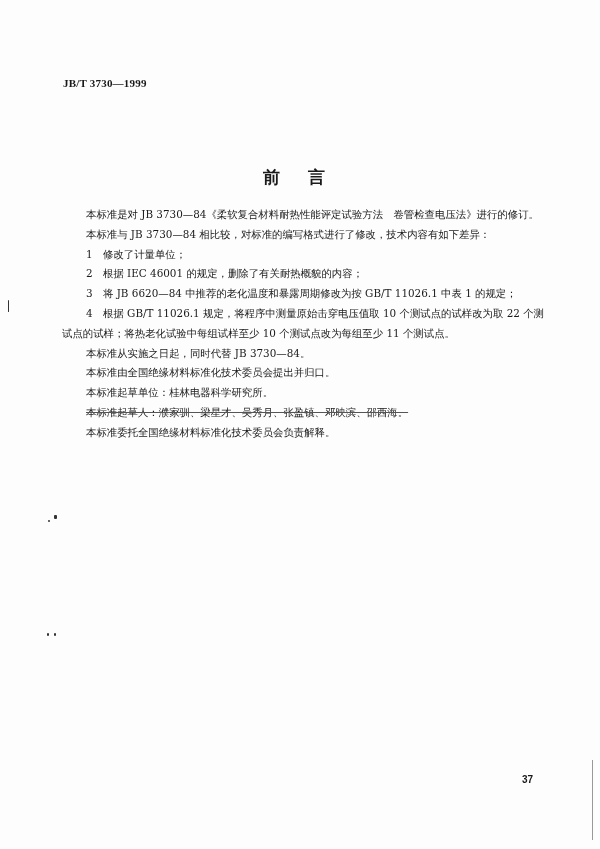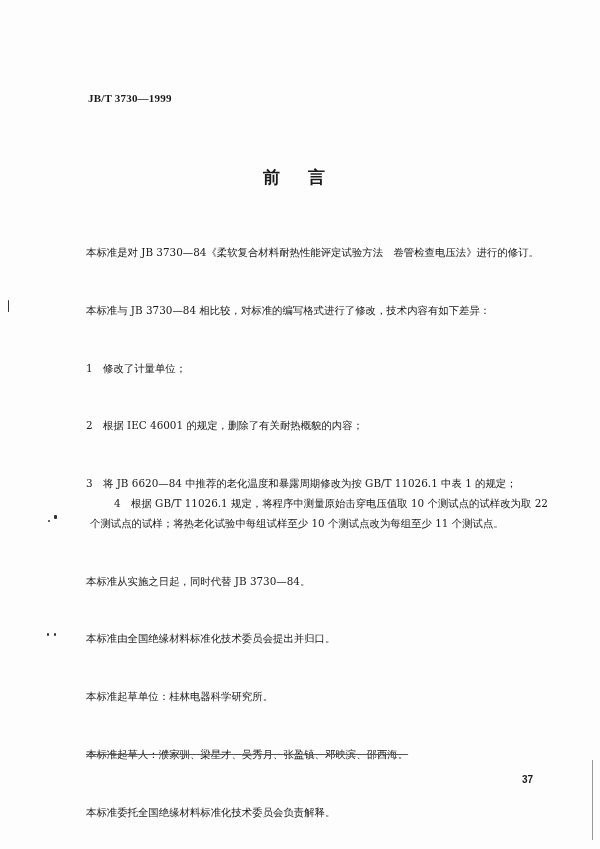--- a/index.html
+++ b/index.html
@@ -4,36 +4,36 @@
 <style>
   html, body { margin: 0; padding: 0; }
   body {
     width: 600px; height: 849px; position: relative; overflow: hidden;
     background: #fdfdfd;
     font-family: "DejaVu Serif", "Liberation Serif", serif;
     color: #1a1a1a;
   }
   .page { position: absolute; inset: 0; }
   .std-code {
-    position: absolute; left: 63px; top: 92px;
+    position: absolute; left: 63px; top: 77px;
     font-family: "Liberation Serif", serif; font-weight: bold;
-    font-size: 11px; letter-spacing: 0.2px; margin-left: 25px;
+    font-size: 11px; letter-spacing: 0.2px;
   }
   .title {
     position: absolute; left: 0; right: 0; top: 166px;
     text-align: center; font-weight: bold; font-size: 17px;
     letter-spacing: 28px; padding-left: 16px;
   }
   .body-text {
     position: absolute; left: 62px; top: 205px; width: 490px;
     font-size: 10.4px; line-height: 19.8px;
   }
-  .p { white-space: nowrap; margin-top: 38px; }
+  .p { white-space: nowrap; }
   .indent { padding-left: 24px; }
-  .wrap { white-space: normal; text-indent: 24px; margin-left: 28px; }
+  .wrap { white-space: normal; text-indent: 24px; }
   .strike { text-decoration: line-through; text-decoration-color: #555; }
   .page-number {
     position: absolute; left: 522px; top: 774px;
     font-family: "Liberation Sans", sans-serif; font-weight: bold; font-size: 10px; text-align: center;
   }
   .speck { position: absolute; background: #333; border-radius: 1px; }
   .margin-line { position: absolute; background: #999; }
 </style>
 </head>
 <body>

